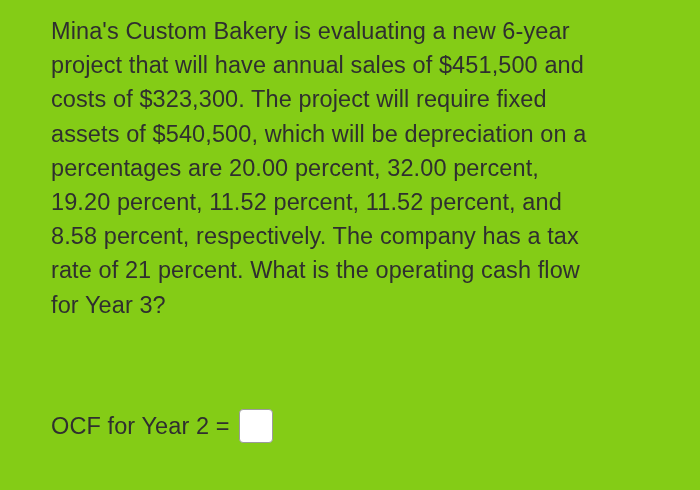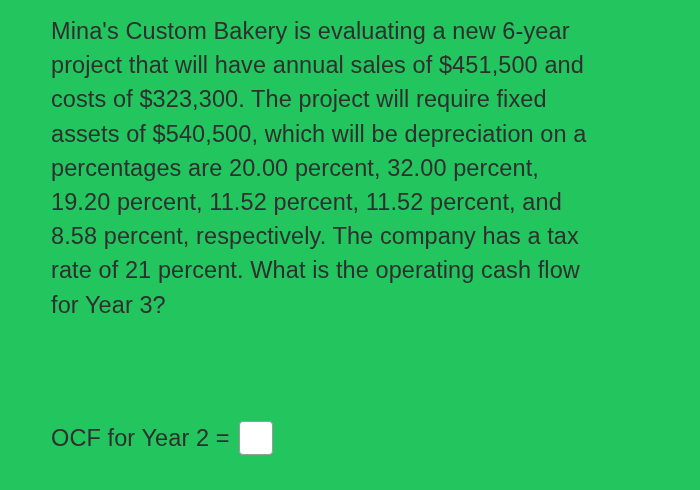--- a/index.html
+++ b/index.html
@@ -11,40 +11,40 @@
     width: 700px;
     height: 490px;
     overflow: hidden;
     font-family: "Liberation Sans", sans-serif;
     -webkit-font-smoothing: antialiased;
   }
   .page {
     position: relative;
     width: 700px;
     height: 490px;
-    background: #22c55e;
+    background: #84cc16;
     box-sizing: border-box;
   }
   .question-block {
     position: absolute;
     left: 51px;
     top: 14px;
     width: 600px;
   }
   .q-line {
     font-size: 23.5px;
     line-height: 34.2px;
     color: #2f2f2f;
     white-space: pre;
     letter-spacing: 0.1px;
   }
   .answer-row {
     position: absolute;
     left: 51px;
-    top: 418px;
+    top: 406px;
     display: flex;
     align-items: center;
     height: 40px;
   }
   .answer-label {
     font-size: 23.5px;
     line-height: 40px;
     color: #2f2f2f;
     white-space: pre;
     letter-spacing: 0.1px;

